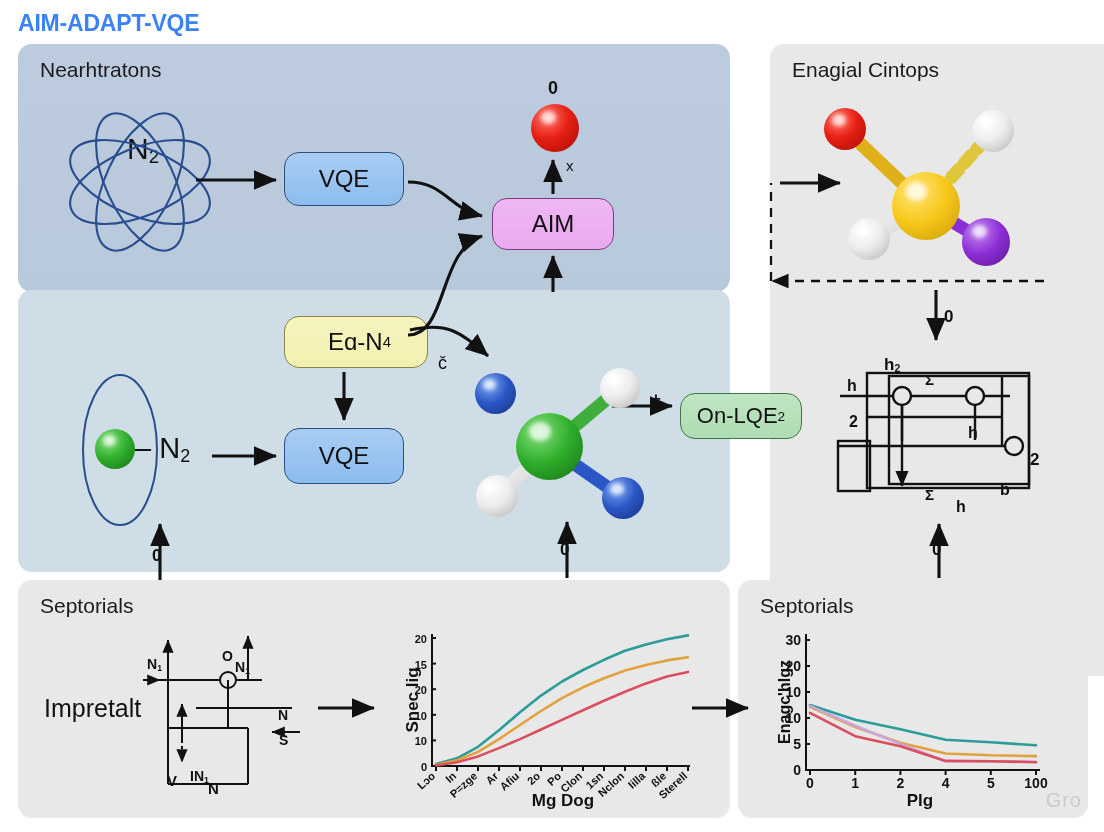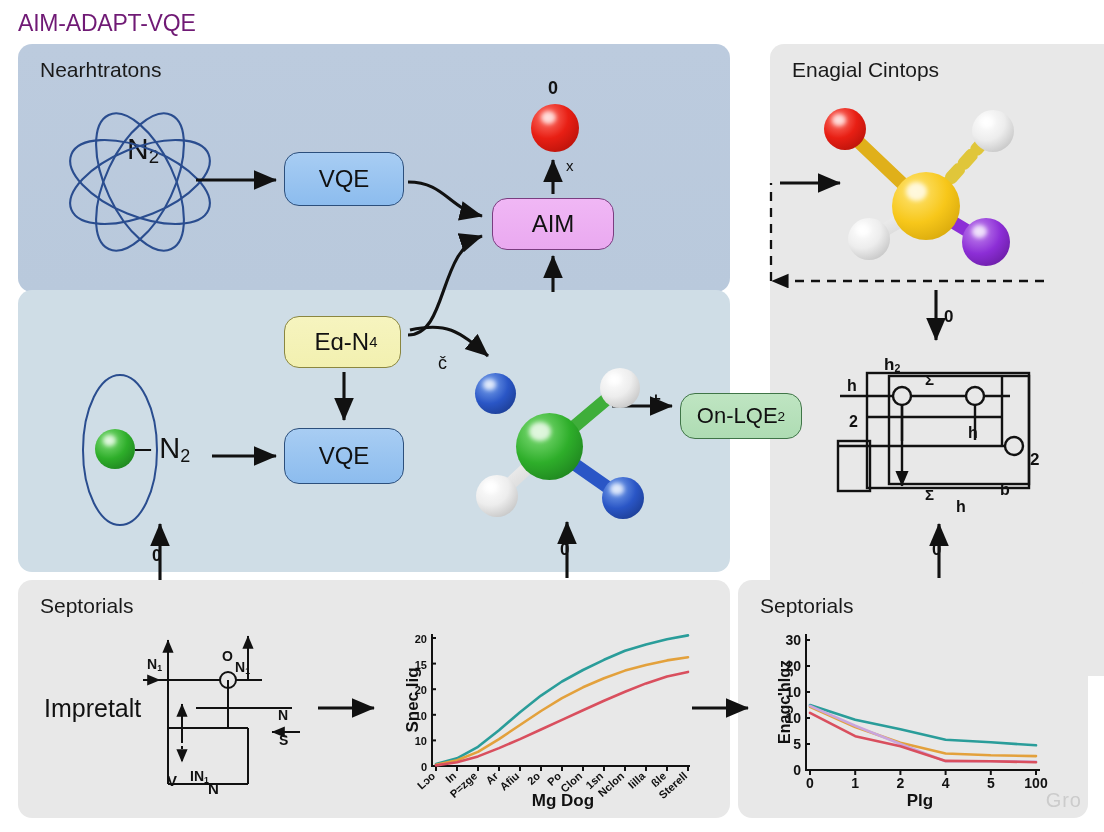--- a/index.html
+++ b/index.html
@@ -11,21 +11,21 @@
   #root {
     position: relative;
     width: 1104px; height: 832px;
     background: #ffffff;
     overflow: hidden;
   }
 
   
   #title {
     position: absolute; left: 18px; top: 10px;
-    font-size: 23px; font-weight: normal; color: #701a75;
+    font-size: 23px; font-weight: bold; color: #3b82f6;
     letter-spacing: -0.2px;
   }
 
   
   .panel { position: absolute; border-radius: 14px; }
   #panel-near {
     left: 18px; top: 44px; width: 712px; height: 248px;
     background: linear-gradient(180deg,#bccbde 0%, #b9c9dc 100%);
     border-radius: 14px 14px 14px 14px;
   }
@@ -62,21 +62,21 @@
     border: 1.6px solid #333;
   }
   .pbox.blue   { background: linear-gradient(180deg,#a8cdf3,#8cbcee); border-color:#2c4f7c; }
   .pbox.pink   { background: linear-gradient(180deg,#f0b7f5,#eaa9f0); border-color:#7a3d80; }
   .pbox.yellow { background: linear-gradient(180deg,#f6f4bf,#f2f0b0); border-color:#8a8640; }
   .pbox.green  { background: linear-gradient(180deg,#bfe5c2,#aedcb3); border-color:#3f7547; }
 
   #box-vqe1  { left: 284px; top: 152px; width: 120px; height: 54px; }
   #box-vqe2  { left: 284px; top: 428px; width: 120px; height: 56px; }
   #box-aim   { left: 492px; top: 198px; width: 122px; height: 52px; text-align: center; }
-  #box-ean   { left: 284px; top: 316px; width: 117px; height: 52px; padding-left: 7px; }
+  #box-ean   { left: 284px; top: 316px; width: 144px; height: 52px; padding-left: 7px; }
   #box-onlqe { left: 680px; top: 393px; width: 122px; height: 46px; font-size: 22px; }
 
   sub { font-size: 0.62em; vertical-align: -0.22em; }
 
   
   .lbl {
     position: absolute;
     font-size: 17px; color: #111;
     font-family: "Liberation Sans", sans-serif;
     font-weight: 700;

